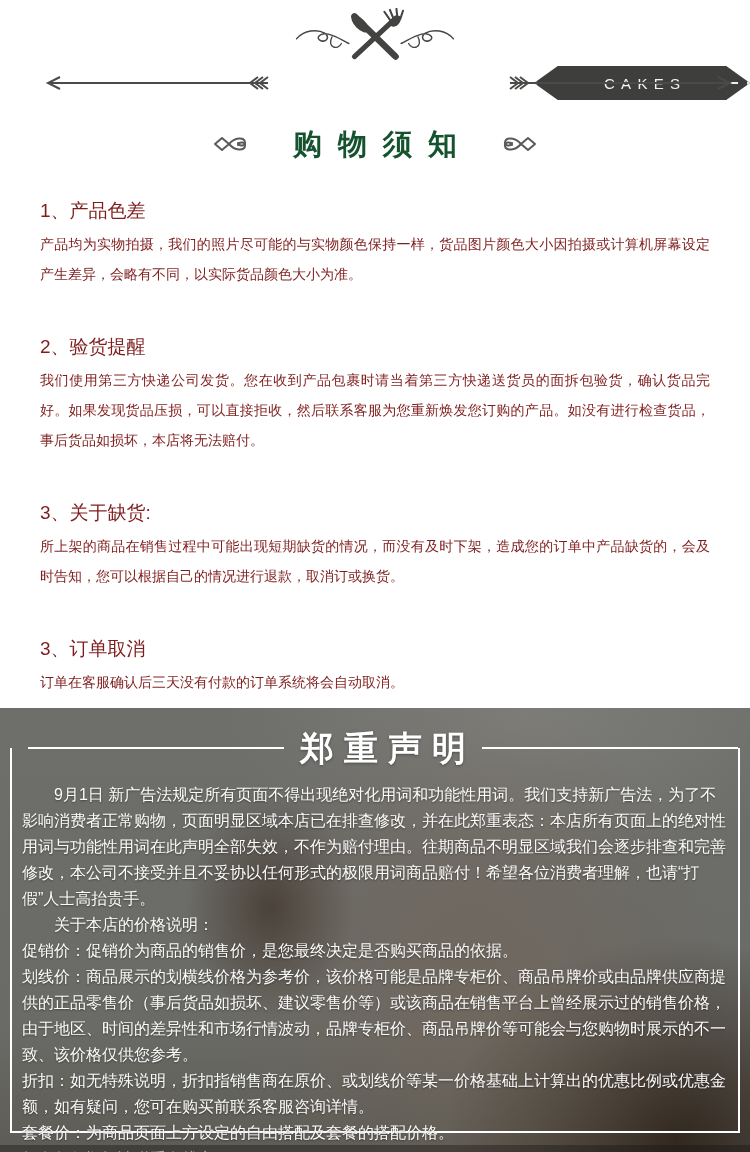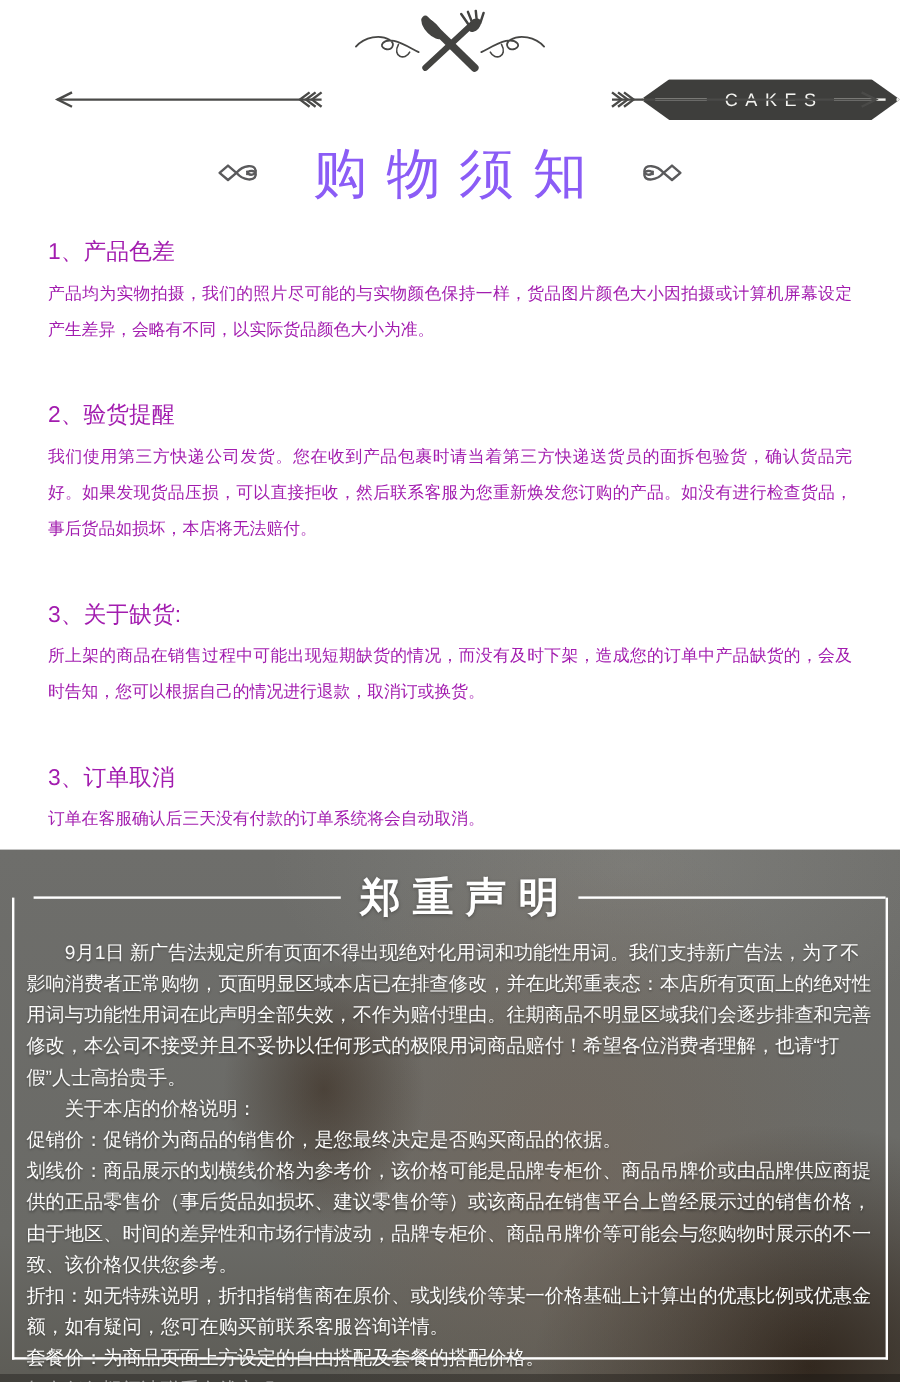--- a/index.html
+++ b/index.html
@@ -23,25 +23,25 @@
     clip-path:polygon(0% 50%,11% 0%,89% 0%,100% 50%,89% 100%,11% 100%);
     display:flex; align-items:center; justify-content:center; gap:9px;
   }
   .banner .dot  { width:4px; height:4px; border-radius:50%; background:#efefec; }
   .banner .rule { width:52px; height:2px; background:#efefec; }
   .banner .label{ color:#f4f4f1; font-size:15px; letter-spacing:.42em; margin-left:.42em; }
 
   .title-row { display:flex; align-items:center; justify-content:center; gap:28px; margin-top:14px; height:60px; }
   .page-title {
     font-family:"DejaVu Serif","Liberation Serif",serif;
-    font-size:45px; color:#8b5cf6; font-weight:400; letter-spacing:16px;
+    font-size:29px; color:#14532d; font-weight:700; letter-spacing:16px;
     margin:0 0 0 16px; line-height:1;
   }
 
-  .notice-list { padding:0 40px; color:#a21caf; }
+  .notice-list { padding:0 40px; color:#7f1d1d; }
   .notice-item { margin-top:43px; }
   .notice-item:first-child { margin-top:22px; }
   .notice-heading { font-size:19px; font-weight:500; margin:0 0 3px 0; line-height:30px; }
   .notice-body { font-size:14px; line-height:30px; margin:0; text-align:justify; }
 
   
   .declaration {
     position:relative; height:444px; overflow:hidden;
     background:
       radial-gradient(ellipse 120px 160px at 36% 45%, rgba(48,33,20,.55), rgba(48,33,20,0) 70%),

